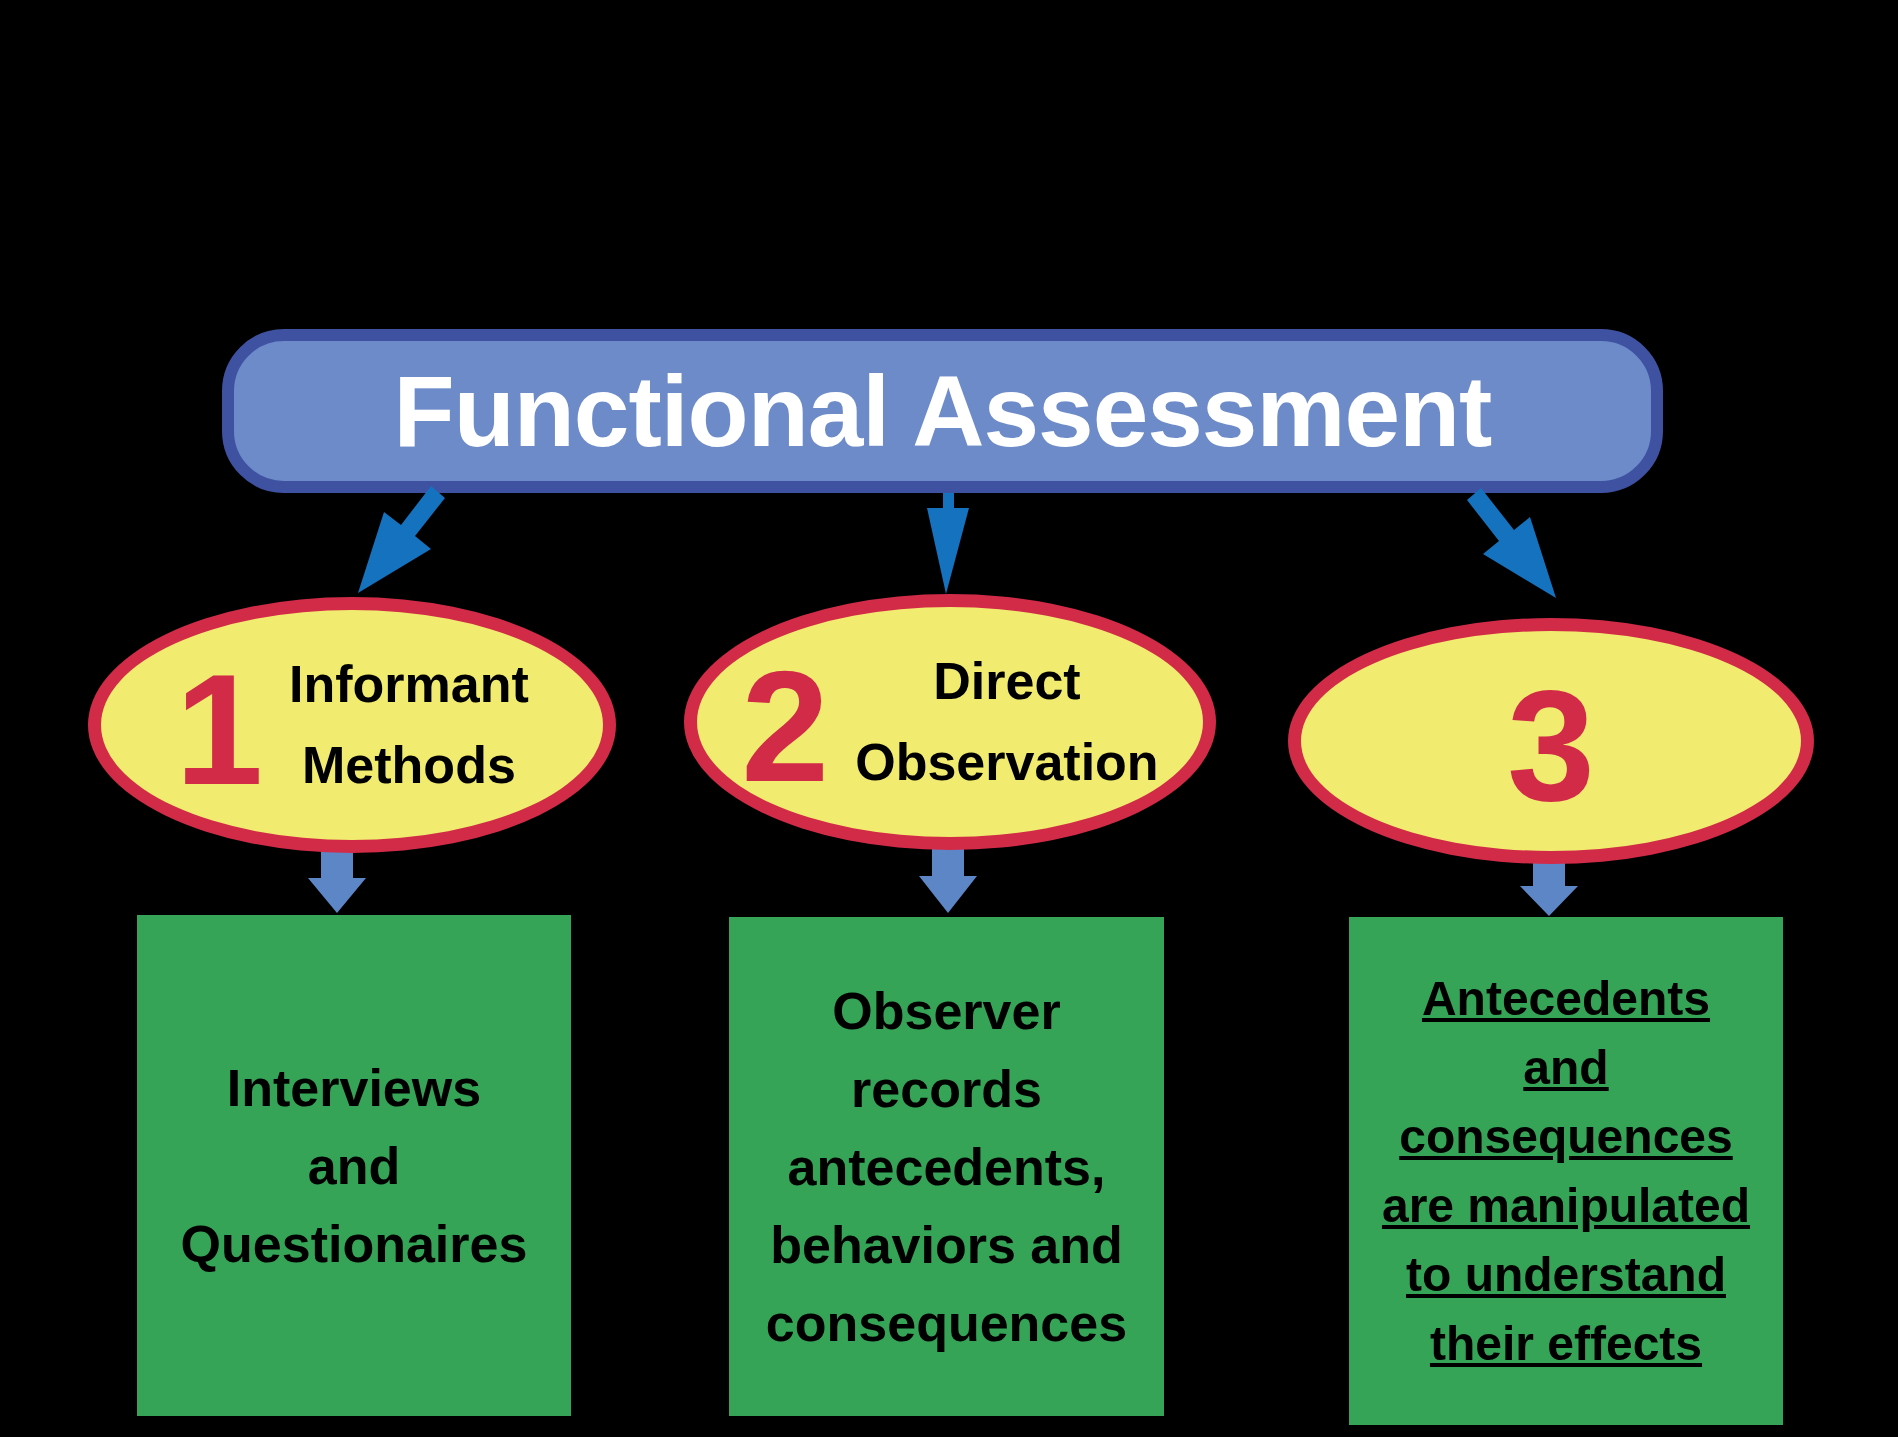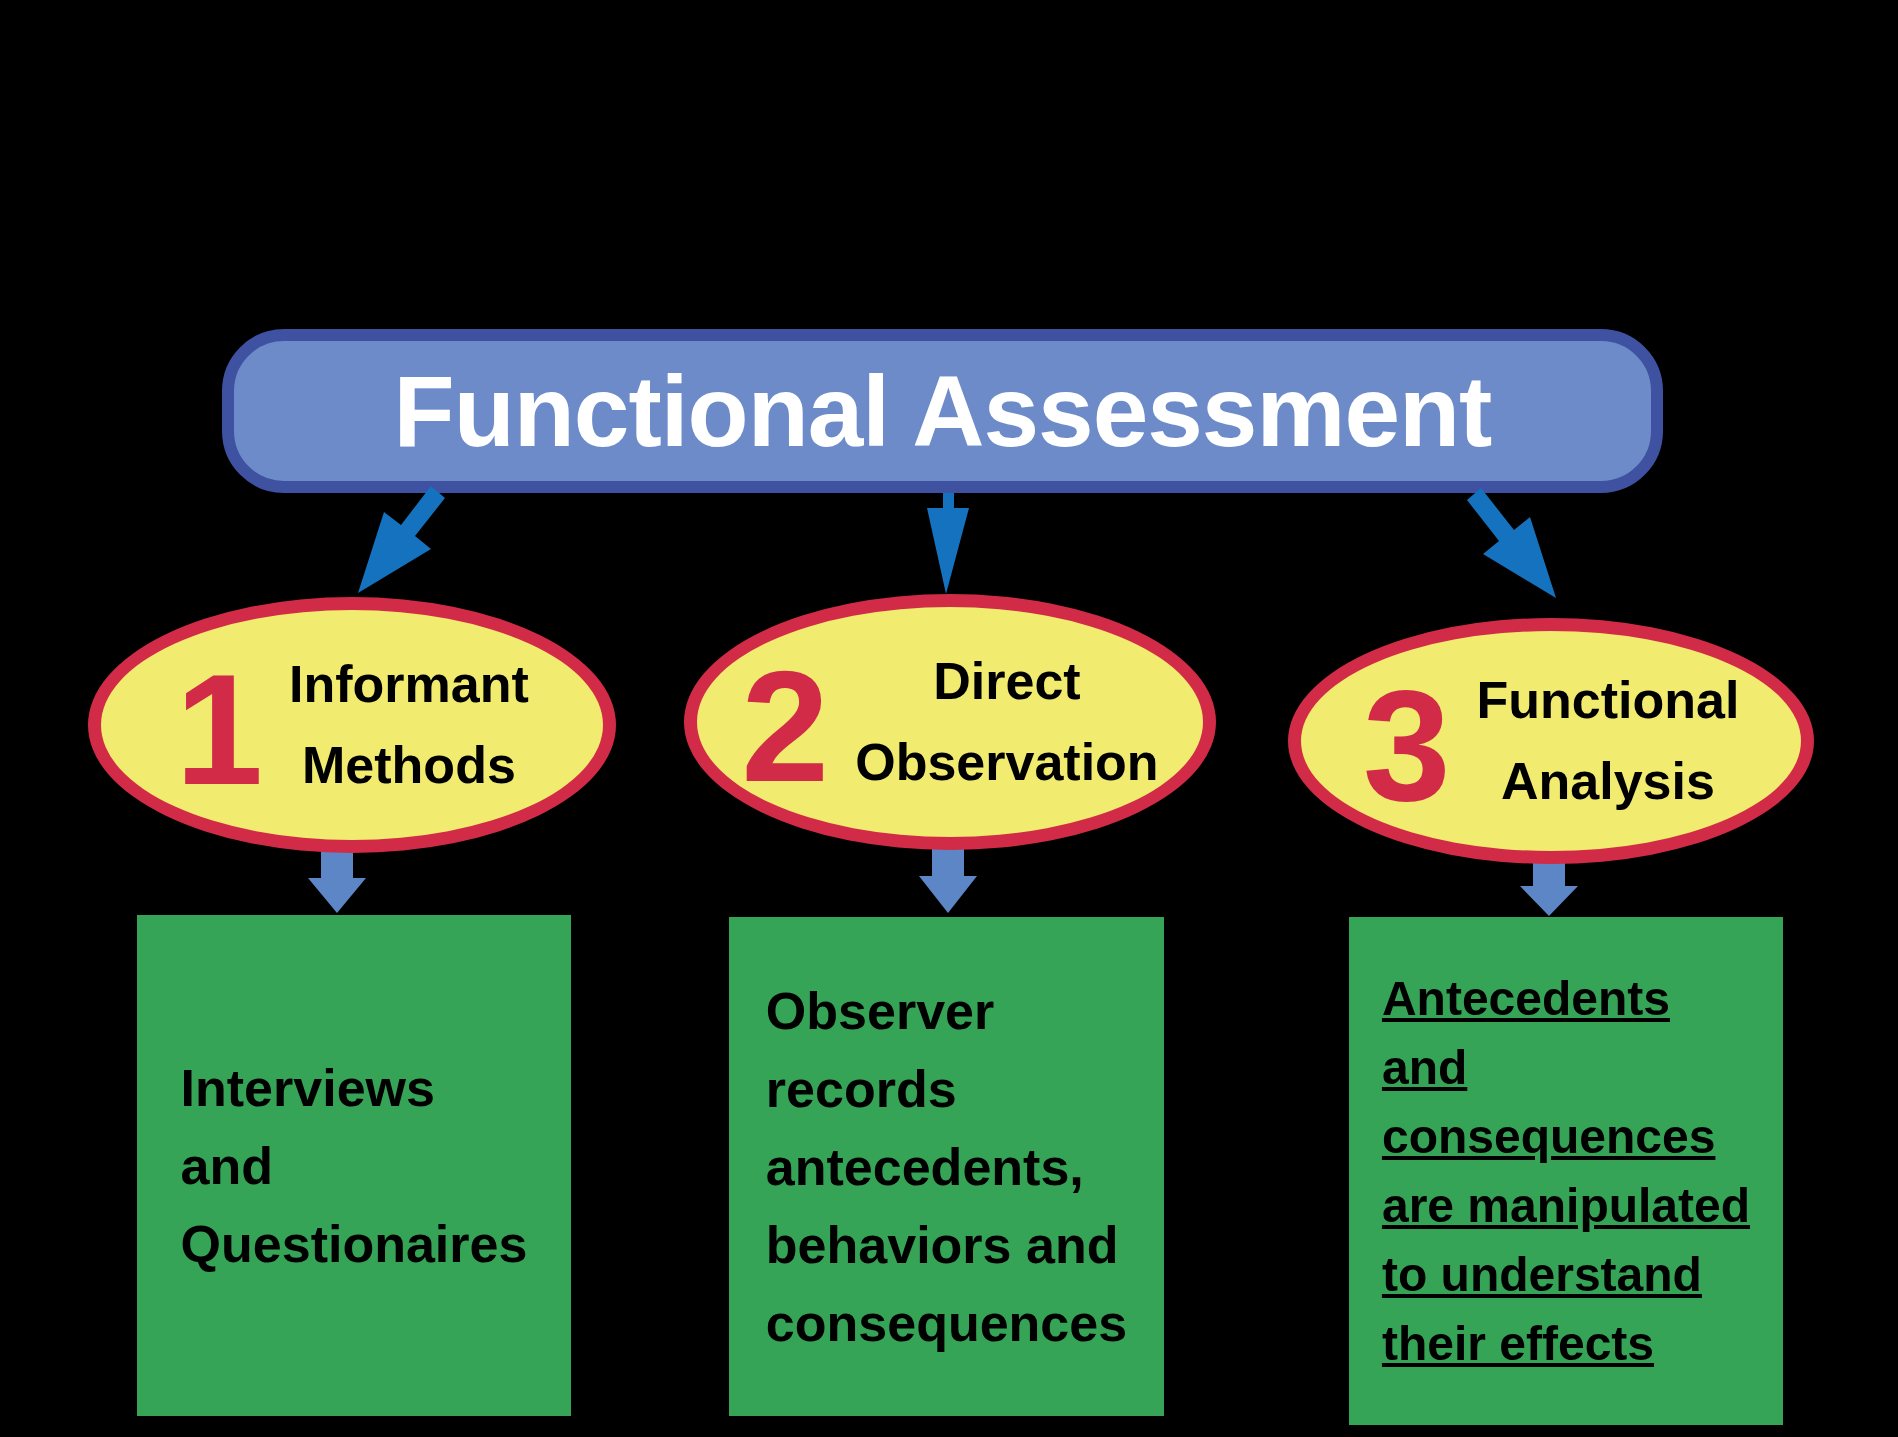--- a/index.html
+++ b/index.html
@@ -61,21 +61,21 @@
     background:var(--detail-fill,#36A456);
     display:flex;align-items:center;justify-content:center;
     padding:10px;
   }
   .detail-box.g1{left:137px;top:915px;width:434px;height:501px;}
   .detail-box.g2{left:729px;top:917px;width:435px;height:499px;}
   .detail-box.g3{left:1349px;top:917px;width:434px;height:508px;text-decoration:underline;}
   .detail-text{
     color:var(--detail-text,#000);
     font-size:52px;font-weight:bold;line-height:1.5;
-    white-space:pre-line;
+    text-align:center;white-space:pre-line;
   }
   .detail-box.g3 .detail-text{font-size:48px;line-height:1.44;}
 </style>
 </head>
 <body>
 
 <div id="stage">
 
   <div class="title-box">
     <span class="title-text">Functional Assessment</span>
@@ -97,22 +97,20 @@
     <span class="method-label">Informant
 Methods</span>
   </div>
   <div class="method-ellipse e2">
     <span class="method-number">2</span>
     <span class="method-label">Direct
 Observation</span>
   </div>
   <div class="method-ellipse e3">
     <span class="method-number">3</span>
-    <span class="method-label">Functional
-Analysis</span>
   </div>
 
   <div class="detail-box g1">
     <div class="detail-text">Interviews
 and
 Questionaires</div>
   </div>
   <div class="detail-box g2">
     <div class="detail-text">Observer
 records

